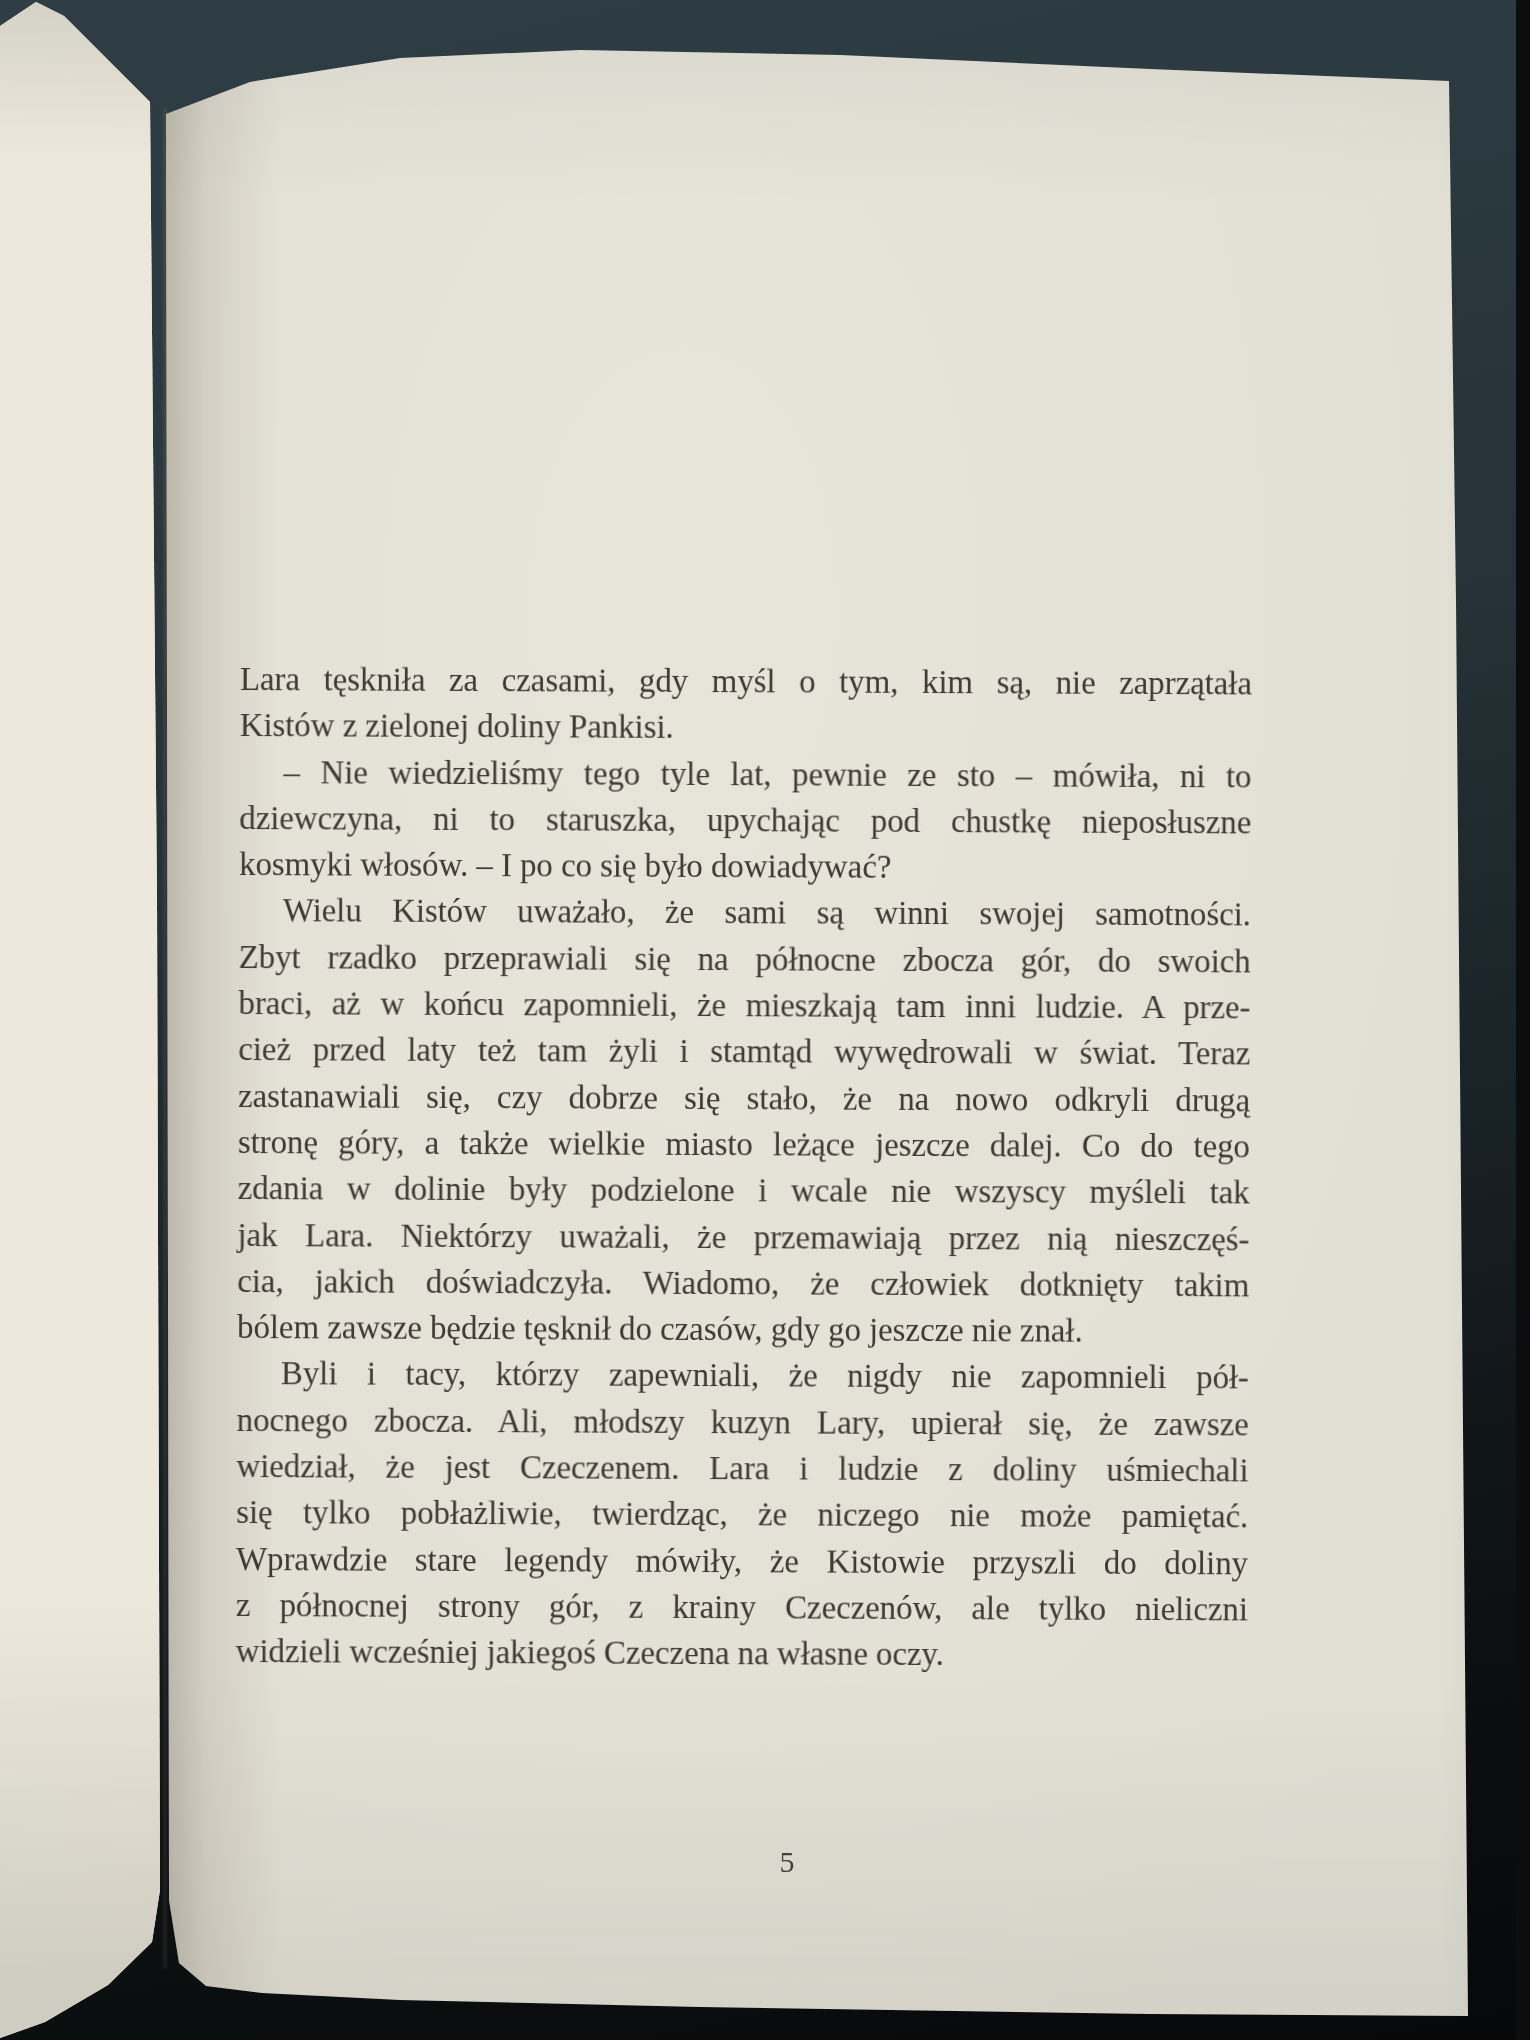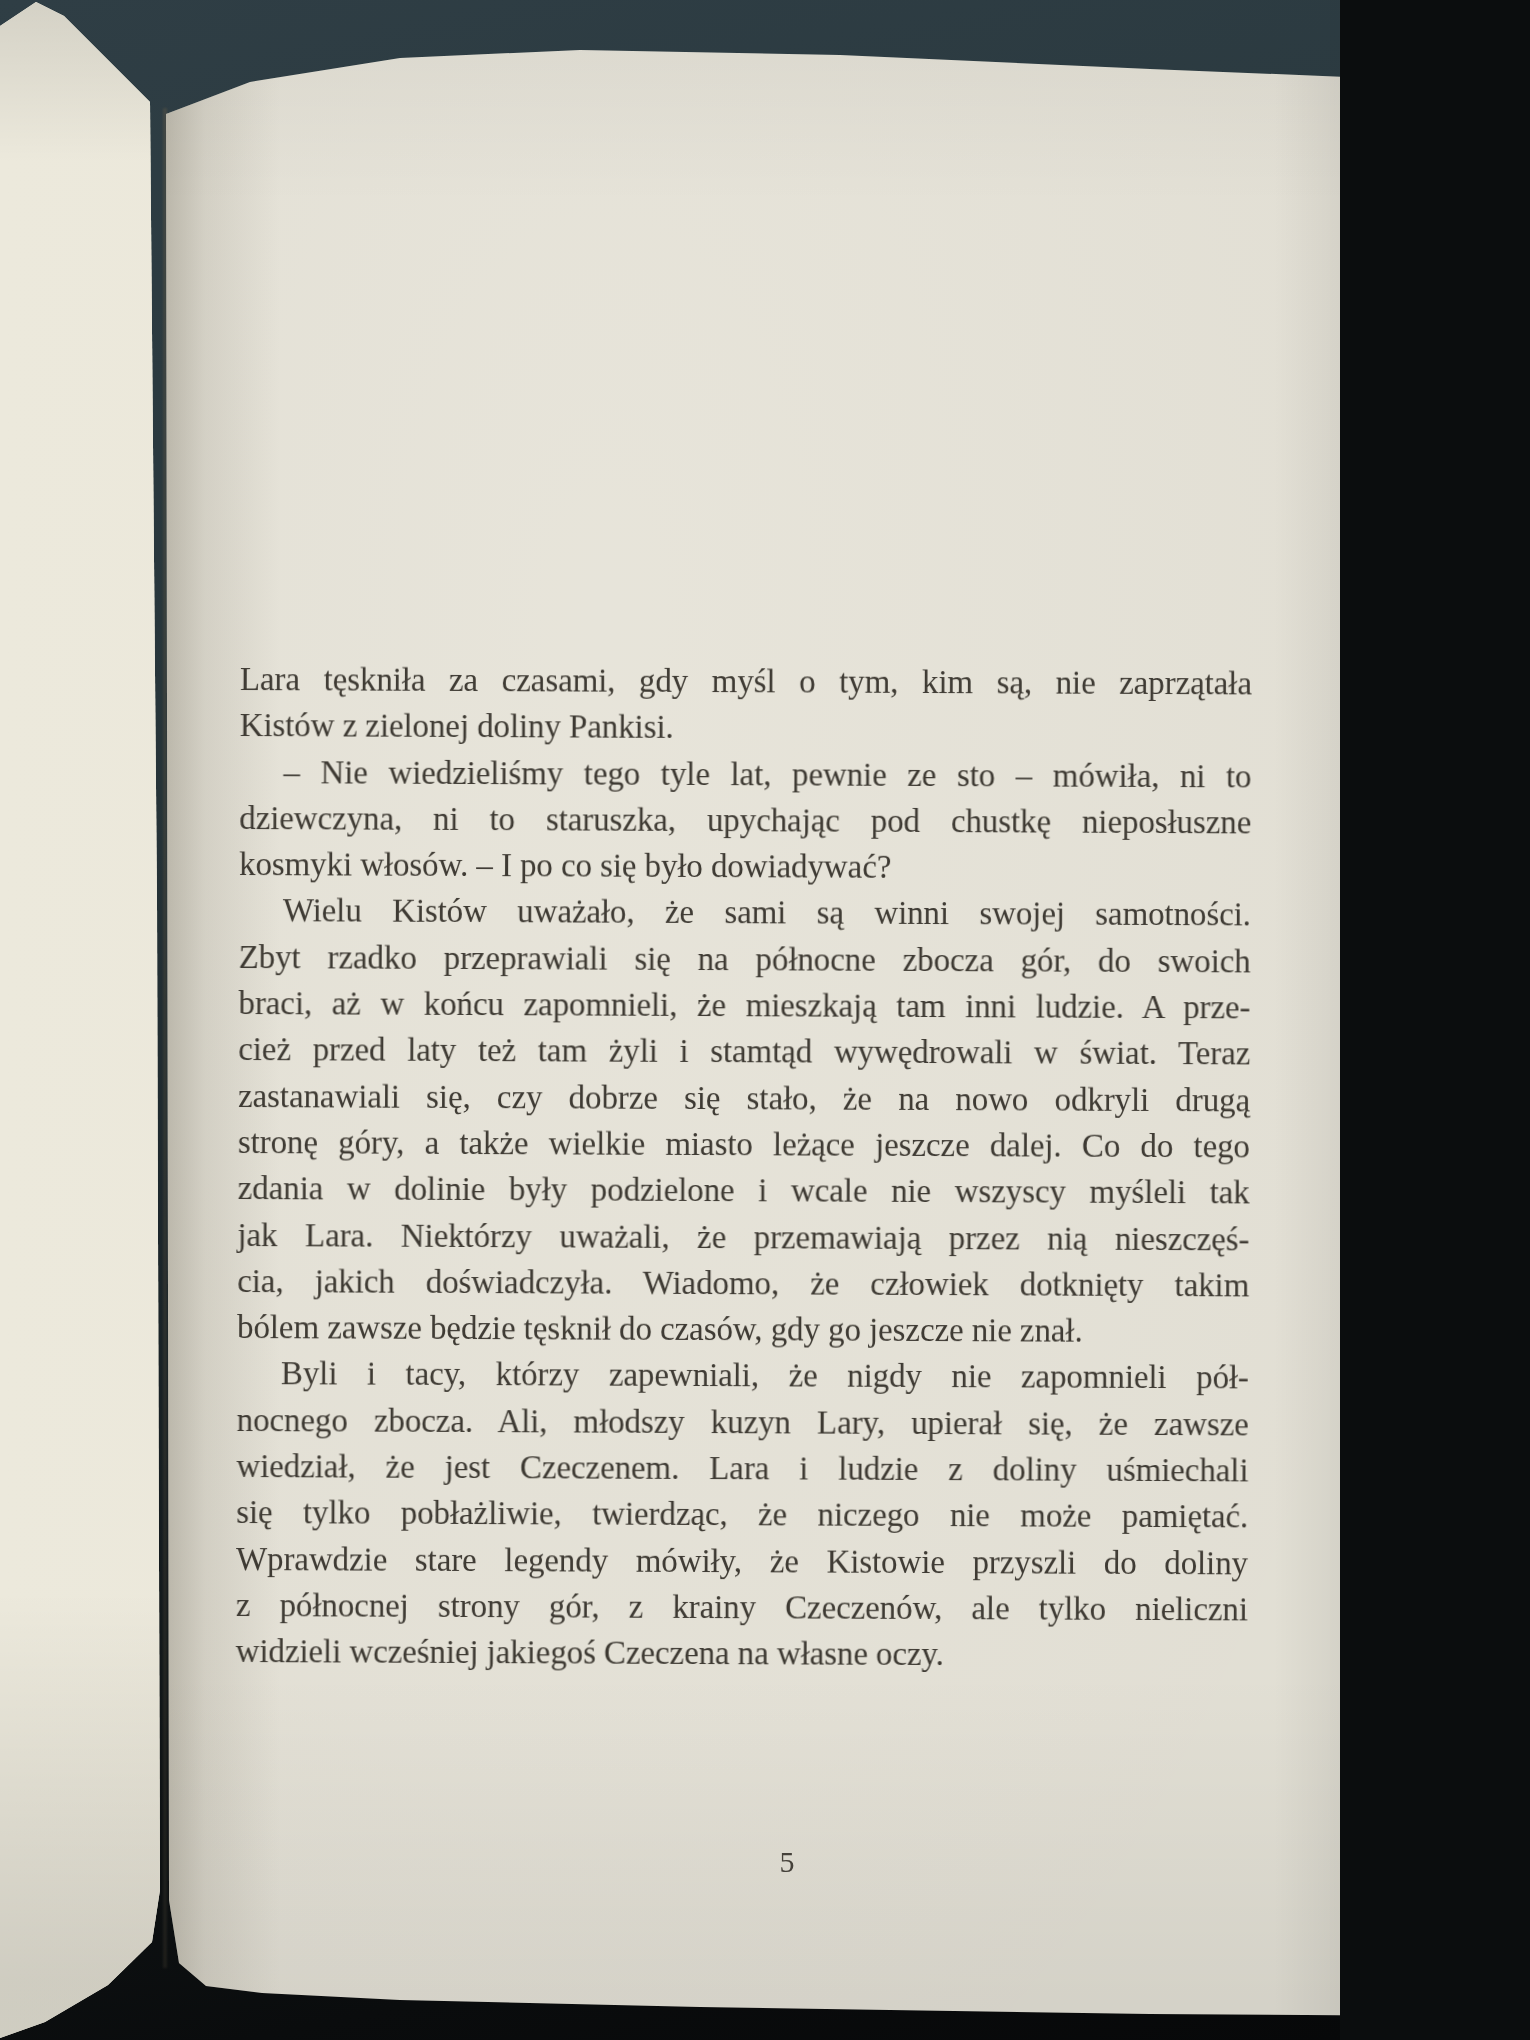--- a/index.html
+++ b/index.html
@@ -3,21 +3,21 @@
 <meta charset="utf-8">
 <style>
   html, body {
     margin: 0;
     padding: 0;
     background: #0b0d0e;
     font-family: "Liberation Serif", "DejaVu Serif", serif;
   }
   .scene {
     position: relative;
-    width: 1340px;
+    width: 1516px;
     height: 2040px;
     overflow: hidden;
   }
   .backdrop {
     position: absolute;
     inset: 0;
     background: linear-gradient(168deg,
       #2f3e45 0%,
       #2b3a40 18%,
       #253237 38%,

